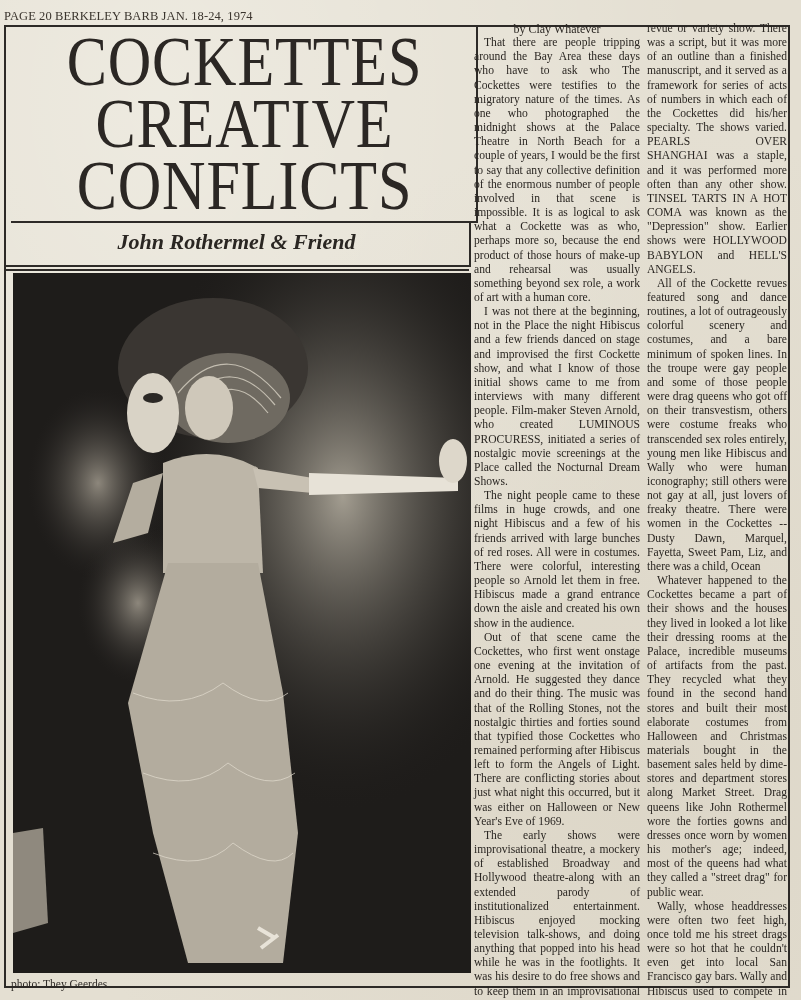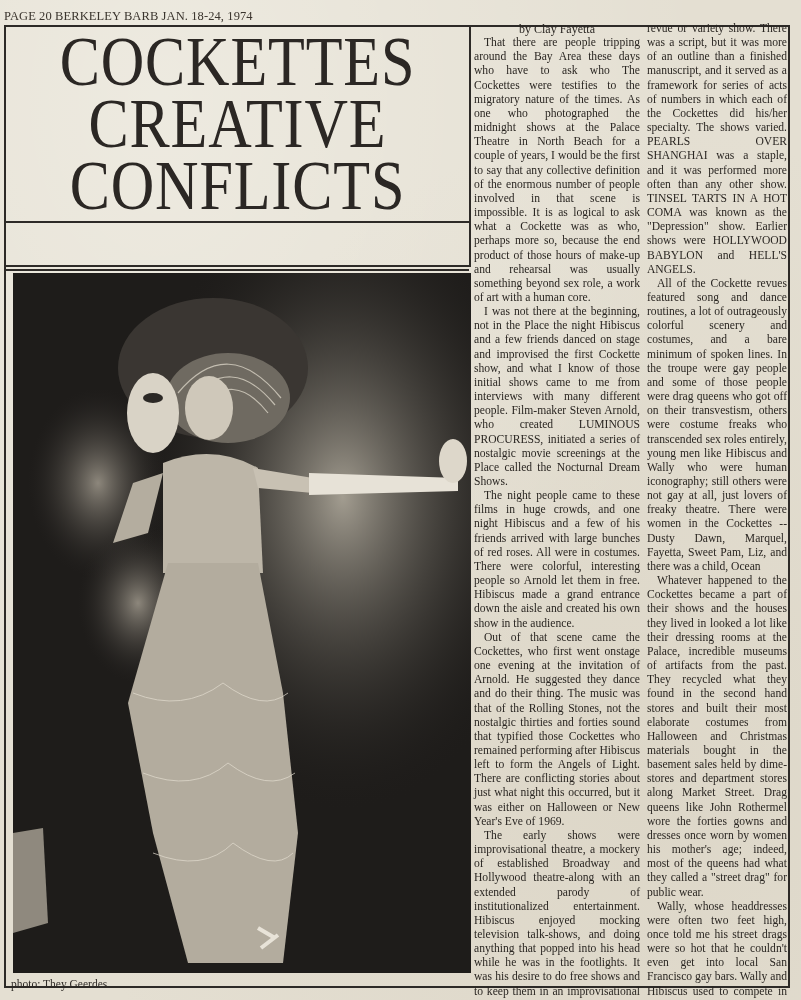--- a/index.html
+++ b/index.html
@@ -21,21 +21,21 @@
     position: absolute; left: 4px; top: 9px;
     font-size: 12.5px; letter-spacing: 0.1px; color: #3a342d;
     white-space: nowrap;
   }
   .frame {
     position: absolute; left: 4px; top: 25px; width: 786px; height: 963px;
     border: 2px solid #2d2a27; border-left-width: 2px;
     box-sizing: border-box;
   }
   .headline-box {
-    position: absolute; left: 4px; top: 25px; width: 467px; height: 198px;
+    position: absolute; left: 11px; top: 25px; width: 467px; height: 198px;
     border-right: 2px solid #2d2a27; border-bottom: 2px solid #2d2a27;
     box-sizing: border-box;
   }
   .headline {
     position: absolute; left: 0; top: 6px; width: 467px;
     text-align: center;
     font-family: "Liberation Serif", "DejaVu Serif", serif;
     font-weight: normal;
     color: #2b2724;
     line-height: 62px;
@@ -88,20 +88,21 @@
 
 <div class="headline-box">
   <div class="headline">
     <div>COCKETTES</div>
     <div>CREATIVE</div>
     <div>CONFLICTS</div>
   </div>
 </div>
 
 <div class="byline-box">
+  <div class="byline">John Rothermel &amp; Friend</div>
   <div class="rule"></div>
 </div>
 
 <div class="photo">
   <svg width="458" height="700" viewBox="0 0 458 700">
     <defs>
       <radialGradient id="spot" cx="0.72" cy="0.32" r="0.45">
         <stop offset="0" stop-color="#cfc8b8" stop-opacity="0.75"></stop>
         <stop offset="1" stop-color="#1f1d1b" stop-opacity="0"></stop>
       </radialGradient>
@@ -146,21 +147,21 @@
 
     <path d="M0 560 L30 555 L35 650 L0 660 Z" fill="#8f897e"></path>
 
     <path d="M245 655 L262 665 M248 675 L265 662" stroke="#e8e3d8" stroke-width="4"></path>
   </svg>
 </div>
 
 <div class="caption">photo: They Geerdes</div>
 
 <div class="col col2">
-  <p class="by">by Clay Fayetta</p>
+  <p class="by">by Clay Whatever</p>
   <p>That there are people tripping around the Bay Area these days who have to ask who The Cockettes were testifies to the migratory nature of the times. As one who photographed the midnight shows at the Palace Theatre in North Beach for a couple of years, I would be the first to say that any collective definition of the enormous number of people involved in that scene is impossible. It is as logical to ask what a Cockette was as who, perhaps more so, because the end product of those hours of make-up and rehearsal was usually something beyond sex role, a work of art with a human core.</p>
   <p>I was not there at the beginning, not in the Place the night Hibiscus and a few friends danced on stage and improvised the first Cockette show, and what I know of those initial shows came to me from interviews with many different people. Film-maker Steven Arnold, who created LUMINOUS PROCURESS, initiated a series of nostalgic movie screenings at the Place called the Nocturnal Dream Shows.</p>
   <p>The night people came to these films in huge crowds, and one night Hibiscus and a few of his friends arrived with large bunches of red roses. All were in costumes. There were colorful, interesting people so Arnold let them in free. Hibiscus made a grand entrance down the aisle and created his own show in the audience.</p>
   <p>Out of that scene came the Cockettes, who first went onstage one evening at the invitation of Arnold. He suggested they dance and do their thing. The music was that of the Rolling Stones, not the nostalgic thirties and forties sound that typified those Cockettes who remained performing after Hibiscus left to form the Angels of Light. There are conflicting stories about just what night this occurred, but it was either on Halloween or New Year's Eve of 1969.</p>
   <p>The early shows were improvisational theatre, a mockery of established Broadway and Hollywood theatre-along with an extended parody of institutionalized entertainment. Hibiscus enjoyed mocking television talk-shows, and doing anything that popped into his head while he was in the footlights. It was his desire to do free shows and to keep them in an improvisational stage that caused a shift in the group about mid-1970.</p>
 
 </div>
 
 <div class="col col3">
   <p class="noind" id="p7b">revue or variety show. There was a script, but it was more of an outline than a finished manuscript, and it served as a framework for series of acts of numbers in which each of the Cockettes did his/her specialty. The shows varied. PEARLS OVER SHANGHAI was a staple, and it was performed more often than any other show. TINSEL TARTS IN A HOT COMA was known as the "Depression" show. Earlier shows were HOLLYWOOD BABYLON and HELL'S ANGELS.</p>

